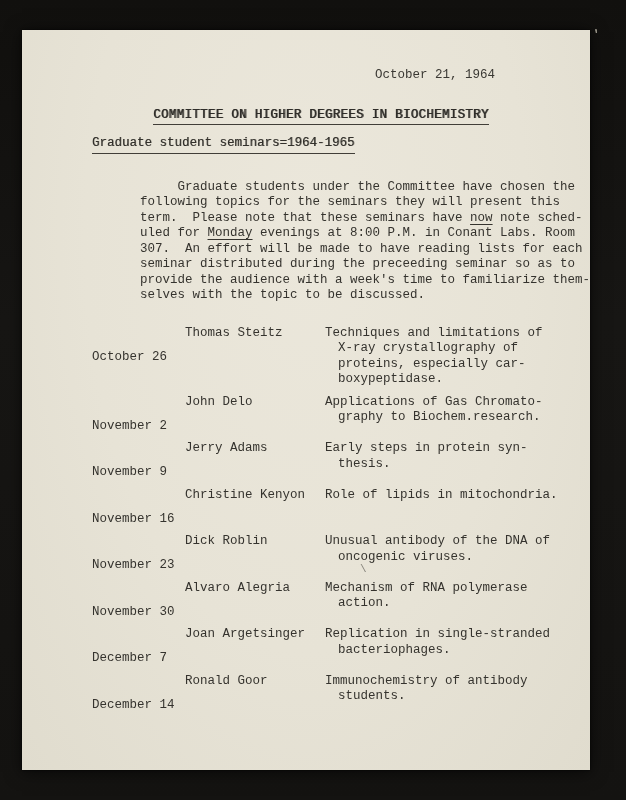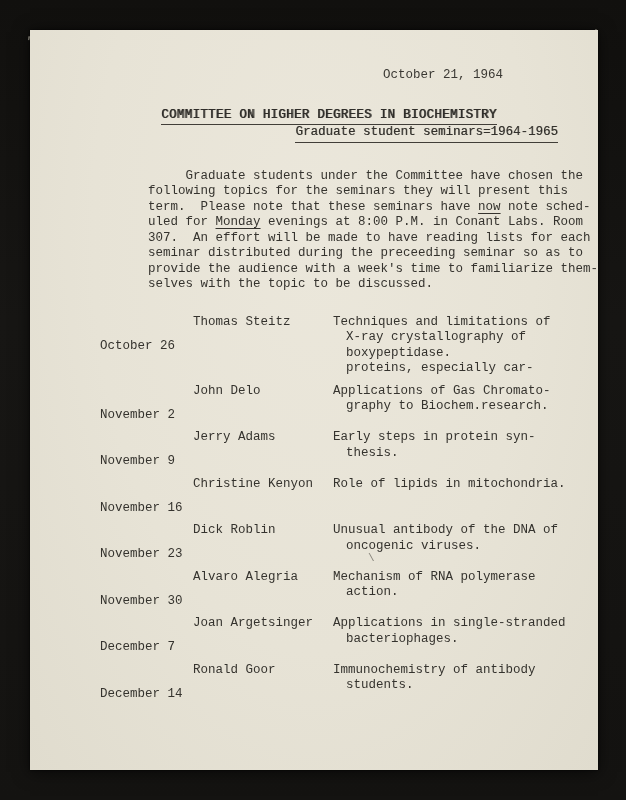--- a/index.html
+++ b/index.html
@@ -18,38 +18,38 @@
   .corner-mark {
     position: absolute;
     color: #d9d3c3;
     font-size: 12px;
     line-height: 12px;
   }
   .mark-left  { left: 25px; top: 36px; transform: rotate(8deg); }
   .mark-right { left: 593px; top: 29px; transform: rotate(-6deg); }
   .paper {
     position: absolute;
-    left: 30px;
+    left: 22px;
     top: 30px;
     width: 568px;
     height: 740px;
     background: radial-gradient(ellipse at 50% 28%, #ebe7db 0%, #e7e3d6 55%, #e0dcce 100%);
     box-shadow: 0 2px 16px rgba(0,0,0,0.6), 0 0 2px rgba(0,0,0,0.8);
     padding: 38px 40px 10px 70px;
     color: #35332e;
     font-size: 12.5px;
     line-height: 15.5px;
   }
   .date-line {
     margin-left: 283px;
     white-space: pre;
     color: #3a3833;
   }
   .title-wrap { text-align: center; margin-top: 24px; }
-  .subtitle-wrap { text-align: right; }
+  .subtitle-wrap { text-align: left; margin-top: 11px; }
   .underline {
     display: inline-block;
     border-bottom: 1.2px solid #413e38;
     padding-bottom: 1px;
     white-space: pre;
   }
   .doc-title {
     letter-spacing: 0.3px;
     color: #2f2d29;
     text-shadow: 0.8px 0.2px 0 rgba(47,45,41,0.75), -0.3px 0 0 rgba(47,45,41,0.4);
@@ -107,22 +107,22 @@
       </div>
 
     <div class="schedule">
       <span class="stray">\</span>
     <div class="row">
           <div class="col-date">October 26</div>
           <div class="col-name">Thomas Steitz</div>
           <div class="col-topic">
             <div>Techniques and limitations of</div>
             <div class="cont">X-ray crystallography of</div>
+            <div class="cont">proteins, especially car-</div>
             <div class="cont">boxypeptidase.</div>
-            <div class="cont">proteins, especially car-</div>
           </div>
         </div>
         <div class="row">
           <div class="col-date">November 2</div>
           <div class="col-name">John Delo</div>
           <div class="col-topic">
             <div>Applications of Gas Chromato-</div>
             <div class="cont">graphy to Biochem.research.</div>
           </div>
         </div>
@@ -154,21 +154,21 @@
           <div class="col-name">Alvaro Alegria</div>
           <div class="col-topic">
             <div>Mechanism of RNA polymerase</div>
             <div class="cont">action.</div>
           </div>
         </div>
         <div class="row">
           <div class="col-date">December 7</div>
           <div class="col-name">Joan Argetsinger</div>
           <div class="col-topic">
-            <div>Applications in single-stranded</div>
+            <div>Replication in single-stranded</div>
             <div class="cont">bacteriophages.</div>
           </div>
         </div>
         <div class="row">
           <div class="col-date">December 14</div>
           <div class="col-name">Ronald Goor</div>
           <div class="col-topic">
             <div>Immunochemistry of antibody</div>
             <div class="cont">students.</div>
           </div>

